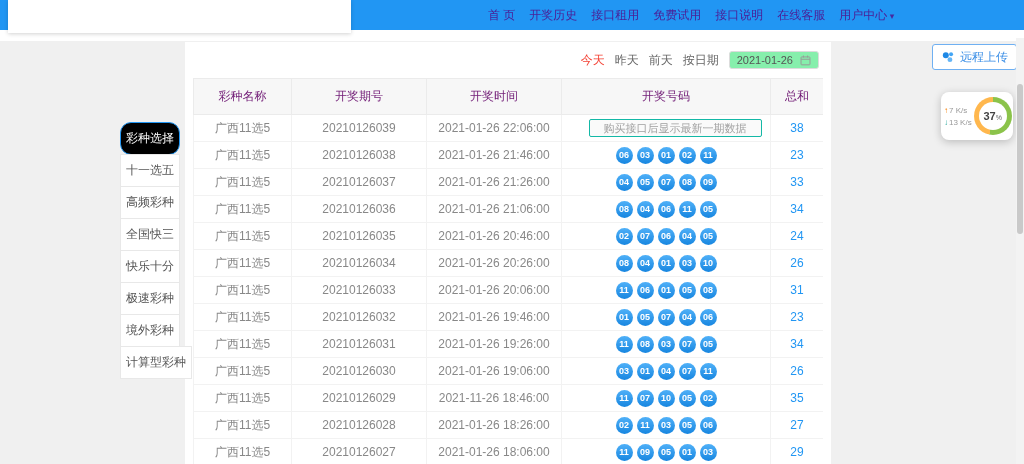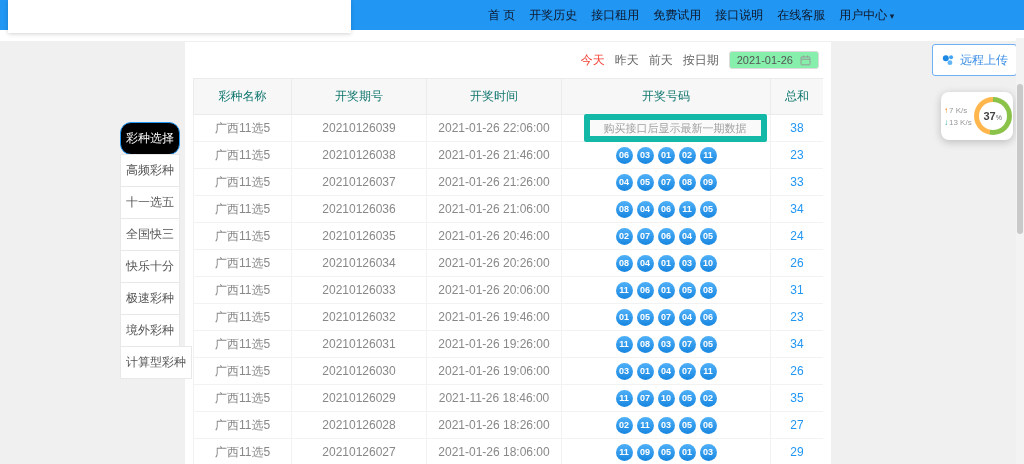--- a/index.html
+++ b/index.html
@@ -3,50 +3,50 @@
 <meta charset="utf-8">
 <style>
   * { margin:0; padding:0; box-sizing:border-box; }
   html,body { width:1024px; height:464px; overflow:hidden; }
   body { font-family:"Liberation Sans","DejaVu Sans",sans-serif; background:#f0f0f0; position:relative; }
   #viewport { position:absolute; top:0; left:0; width:1024px; height:464px; overflow:hidden; }
 
   
   .topnav { position:absolute; top:0; left:0; width:1024px; height:30px; background:#2196f3; z-index:3; }
   .nav-menu { position:absolute; left:488px; top:0; height:30px; display:flex; align-items:center; gap:14px; }
-  .nav-item { color:#0f172a; font-size:12px; cursor:pointer; white-space:nowrap; }
+  .nav-item { color:#4c1d95; font-size:12px; cursor:pointer; white-space:nowrap; }
   .caret { font-size:9px; opacity:.9; }
   .logo-box { position:absolute; left:8px; top:0; width:343px; height:33px; background:#ffffff; z-index:4; box-shadow:0 1px 4px rgba(0,0,0,.18); }
   .subheader { position:absolute; top:30px; left:0; width:1024px; height:11px; background:#fff; z-index:2; }
 
   
   .sidebar { position:absolute; left:120px; top:123px; display:flex; flex-direction:column; align-items:flex-start; z-index:1; }
   .side-item { background:#fff; border:1px solid #e8e8e8; color:#555; font-size:12px; padding:7px 5px; margin-top:-1px; cursor:pointer; white-space:nowrap; }
   .side-item.active { background:#000000; border-color:#2196f3; color:#fff;border-radius:11px; }
 
   
   .card { position:absolute; left:185px; top:42px; width:646px; height:422px; background:#fff; }
   .filters { position:absolute; top:9px; right:12px; display:flex; align-items:center; gap:10px; font-size:12px; }
   .f { color:#666; cursor:pointer; white-space:nowrap; }
   .f.today { color:#f44336; }
   .f.label { cursor:default; }
   .date-box { display:flex; align-items:center; gap:7px; border:1px solid #dcdcdc; border-radius:3px; padding:2px 7px; color:#555; font-size:11px; background:#86efac; cursor:pointer; white-space:nowrap; }
 
   .table-wrap { position:absolute; top:36px; left:8px; right:8px; bottom:0; overflow:hidden; }
   table { width:100%; border-collapse:collapse; table-layout:fixed; }
-  thead th { background:#f7f7f7; border:1px solid #ebebeb; font-weight:normal; color:#0f766e; font-size:12px; height:36px; }
+  thead th { background:#f7f7f7; border:1px solid #ebebeb; font-weight:normal; color:#701a75; font-size:12px; height:36px; }
   th:nth-child(1){width:98px} th:nth-child(2){width:135px} th:nth-child(3){width:135px} th:nth-child(4){width:209px} th:nth-child(5){width:53px}
   tbody td { border:1px solid #f2f2f2; text-align:center; font-size:12px; color:#888; height:27px; white-space:nowrap; }
   td.sum { color:#2196f3;text-align:center; }
   .ball { display:inline-flex; justify-content:center; align-items:center; width:17px; height:17px; border-radius:50%;
           background:linear-gradient(180deg,#4fb0f8,#1786e0); color:#fff; font-size:9px; font-weight:bold; margin:0 2px; vertical-align:middle; }
-  .locked { color:#a0a0a0; font-size:11px; background:#fafafa; border:6px solid #14b8a6; border-radius:2px; padding:2px 14px;margin-left:18px; }
-
-  
-  .upload-btn { position:absolute; left:932px; top:44px; height:32px; display:flex; align-items:center; gap:5px;
+  .locked { color:#a0a0a0; font-size:11px; background:#fafafa; border:1px solid #14b8a6; border-radius:2px; padding:2px 14px;margin-left:18px; }
+
+  
+  .upload-btn { position:absolute; left:932px; top:44px; height:26px; display:flex; align-items:center; gap:5px;
                 background:#fff; border:1px solid #6fb0f2; border-radius:3px; color:#3a8ee6; font-size:12px;
                 padding:0 8px; cursor:pointer; z-index:6; font-family:inherit; white-space:nowrap; }
 
   
   .speed-widget { position:absolute; left:941px; top:92px; width:72px; height:48px; background:#fff; border-radius:8px;
                   box-shadow:0 2px 8px rgba(0,0,0,.22); display:flex; align-items:center; padding:0 3px; gap:2px; z-index:6; }
   .speeds { display:flex; flex-direction:column; gap:3px; font-size:8px; color:#999; white-space:nowrap; }
   .up-arrow { color:#f57c00; margin-right:1px; }
   .down-arrow { color:#26a69a; margin-right:1px; }
   .gauge { width:38px; height:38px; border-radius:50%; display:flex; align-items:center; justify-content:center; flex:none; }
@@ -72,22 +72,22 @@
         <div class="nav-item">接口说明</div>
         <div class="nav-item">在线客服</div>
         <div class="nav-item">用户中心<span class="caret"> ▾</span></div>
       </nav>
   </header>
   <div class="logo-box"></div>
   <div class="subheader"></div>
 
   <aside class="sidebar">
       <div class="side-item active">彩种选择</div>
+      <div class="side-item">十一选五</div>
       <div class="side-item">高频彩种</div>
-      <div class="side-item">十一选五</div>
       <div class="side-item">全国快三</div>
       <div class="side-item">快乐十分</div>
       <div class="side-item">极速彩种</div>
       <div class="side-item">境外彩种</div>
       <div class="side-item">计算型彩种</div>
     </aside>
 
   <main class="card">
     <div class="filters">
       <span class="f today">今天</span>

